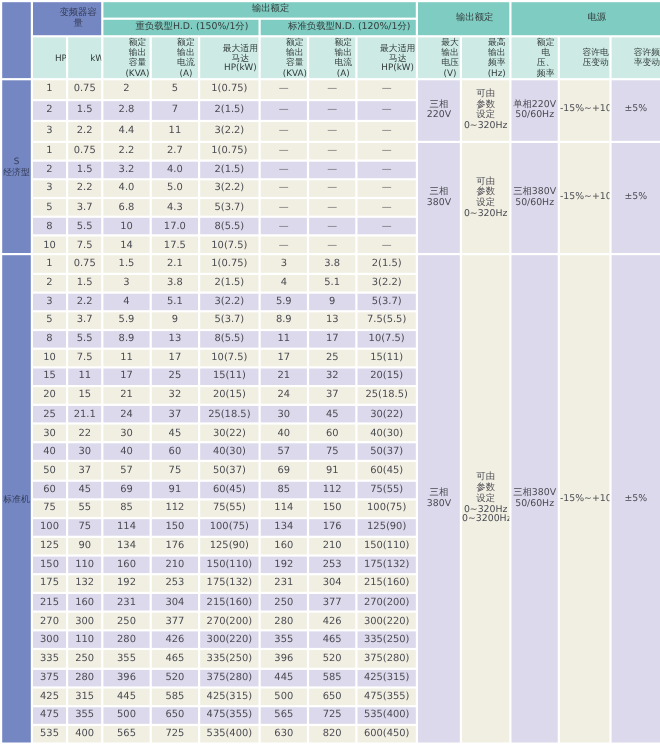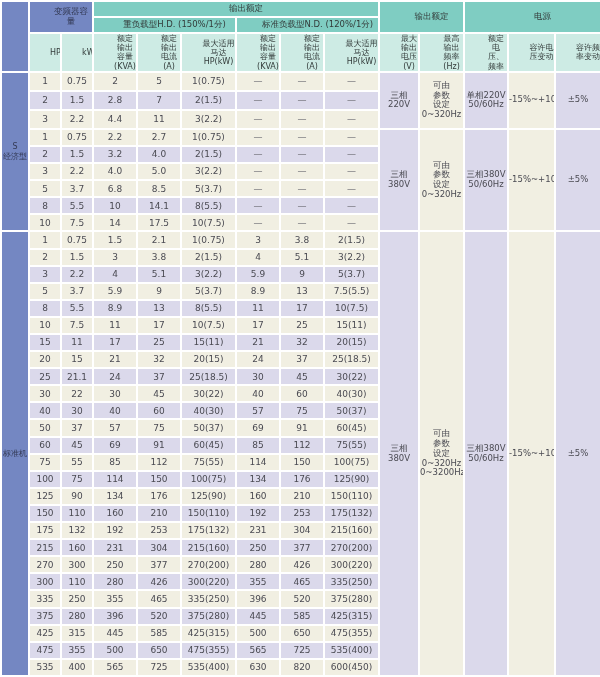--- a/index.html
+++ b/index.html
@@ -142,31 +142,31 @@
         <td class="cream">5.0</td>
         <td class="cream">3(2.2)</td>
         <td class="cream dash">—</td>
         <td class="cream dash">—</td>
         <td class="cream dash">—</td>
       </tr>
       <tr>
         <td class="cream">5</td>
         <td class="cream">3.7</td>
         <td class="cream">6.8</td>
-        <td class="cream">8.5</td>
+        <td class="cream">4.3</td>
         <td class="cream">5(3.7)</td>
         <td class="cream dash">—</td>
         <td class="cream dash">—</td>
         <td class="cream dash">—</td>
       </tr>
       <tr>
         <td class="lav">8</td>
         <td class="lav">5.5</td>
         <td class="lav">10</td>
-        <td class="lav">14.1</td>
+        <td class="lav">17.0</td>
         <td class="lav">8(5.5)</td>
         <td class="lav dash">—</td>
         <td class="lav dash">—</td>
         <td class="lav dash">—</td>
       </tr>
       <tr>
         <td class="cream">10</td>
         <td class="cream">7.5</td>
         <td class="cream">14</td>
         <td class="cream">17.5</td>

